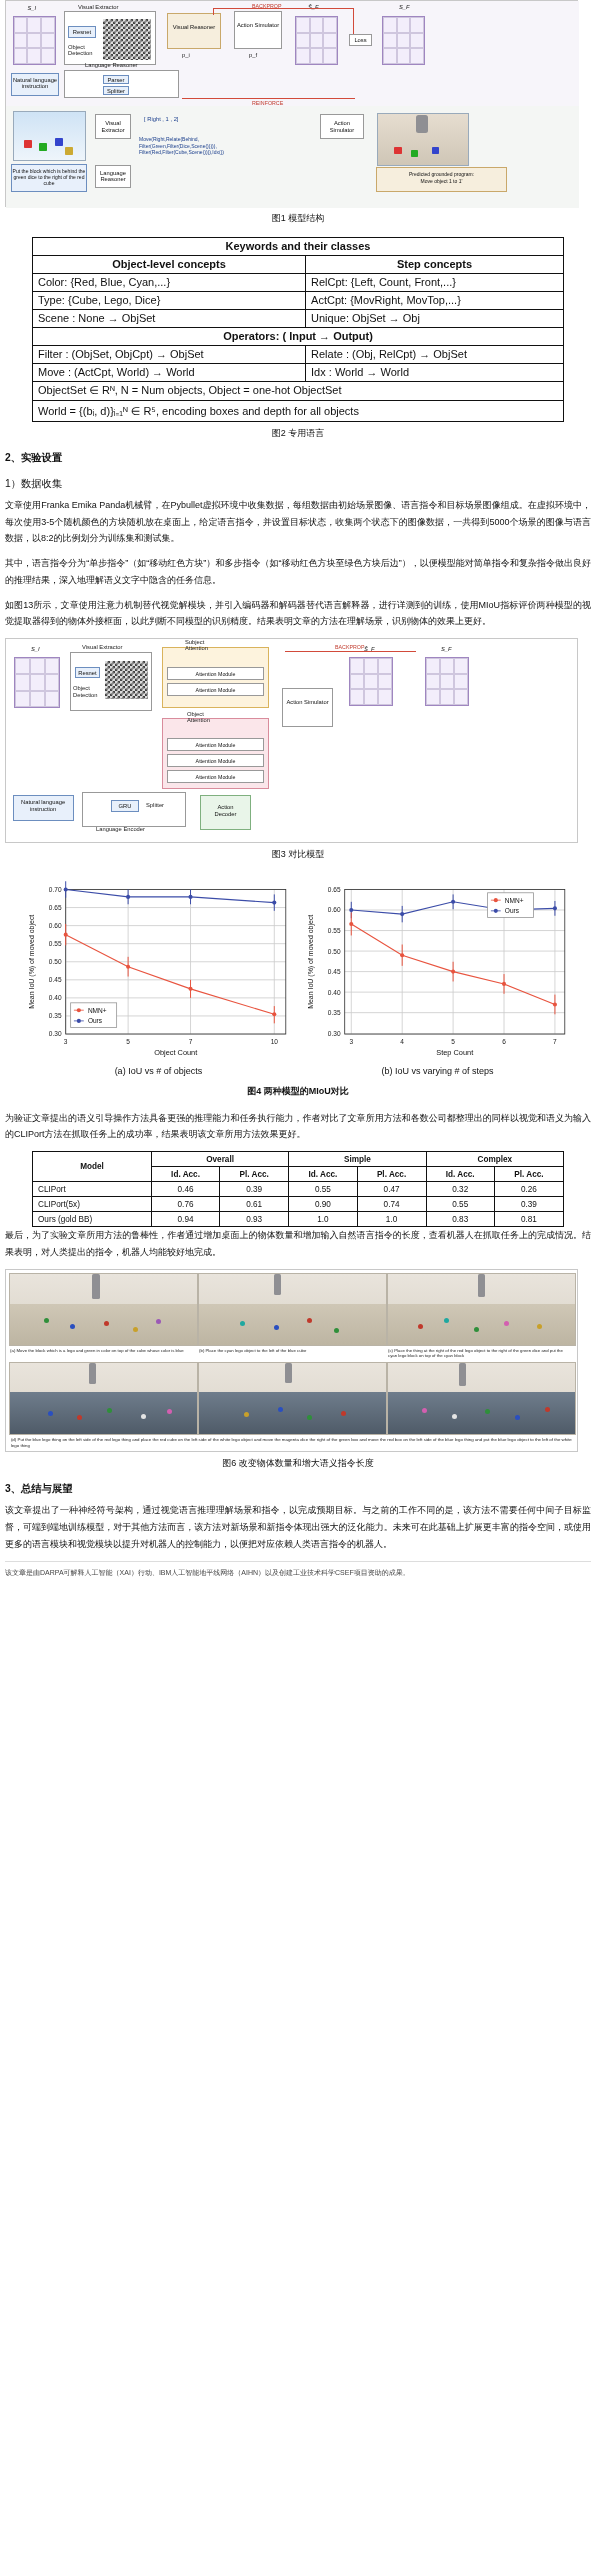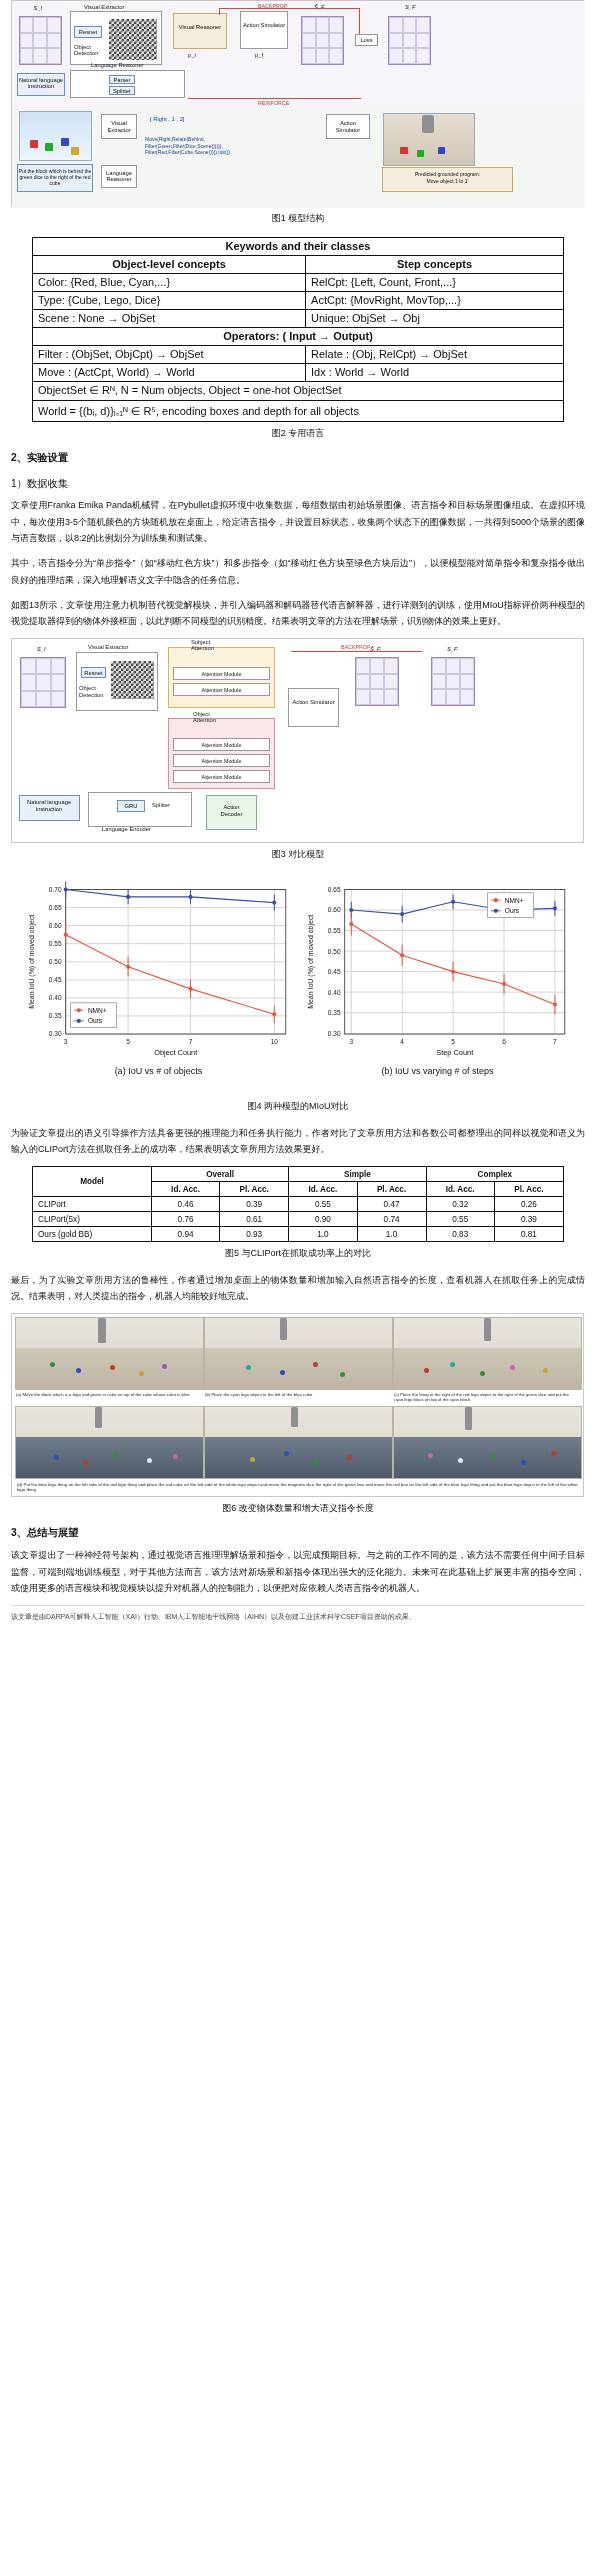--- a/index.html
+++ b/index.html
@@ -1,18 +1,18 @@
 <!DOCTYPE html>
 <html style="font-size:13px"><head>
 <meta charset="utf-8">
 <style>
   html,body{margin:0;padding:0;background:#ffffff;}
   body{width:596px;font-family:"Liberation Sans",sans-serif;color:#111;}
   .page{width:596px;padding:0 0 20px 0;box-sizing:border-box;}
-  .wrap{padding:0 11px;box-sizing:border-box;}
+  .wrap{padding:0 5px;box-sizing:border-box;}
   .caption{text-align:center;font-size:9px;color:#111;margin:5px 0 11.5px 0;}
   h3.sec{font-size:10.3px;font-weight:bold;margin:11.5px 0 6.6px 0;}
   p.body{font-size:9px;line-height:1.85;text-align:justify;margin:0 0 8.2px 0;color:#111;}
   .fig{border:0.8px solid #bdbdbd;background:#fafafa;box-sizing:border-box;}
 
   
   #fig1{width:573px;height:207px;position:relative;background:#ffffff;border:0.8px solid #c8c8c8;}
   #fig1 .panelA{position:absolute;left:0;top:0;width:573px;height:105px;background:#f7f5fa;border-bottom:0.8px solid #d8d8d8;}
   #fig1 .panelB{position:absolute;left:0;top:105px;width:573px;height:102px;background:#f4f6f4;}
   .bx{position:absolute;box-sizing:border-box;font-size:5.8px;text-align:center;}
@@ -462,21 +462,21 @@
           <circle cx="236" cy="33" r="2.5" fill="#e8543f"></circle>
             <line x1="230" y1="33" x2="242" y2="33" stroke="#e8543f"></line>
           <text x="247" y="36" font-size="8" fill="#111" font-family="Liberation Sans, sans-serif">NMN+</text>
           <circle cx="236" cy="46" r="2.5" fill="#3b4ca8"></circle>
             <line x1="230" y1="46" x2="242" y2="46" stroke="#3b4ca8"></line>
           <text x="247" y="49" font-size="8" fill="#111" font-family="Liberation Sans, sans-serif">Ours</text>
         </svg>
         <div class="chartsub">(b) IoU vs varying # of steps</div>
       </div>
     </div>
-    <div class="caption" style="margin-top:24px;">图4 两种模型的MIoU对比</div>
+    <div class="caption" style="margin-top:9px;font-weight:bold;">图4 两种模型的MIoU对比</div>
 
     <p class="body">为验证文章提出的语义引导操作方法具备更强的推理能力和任务执行能力，作者对比了文章所用方法和各数公司都整理出的同样以视觉和语义为输入的CLIPort方法在抓取任务上的成功率，结果表明该文章所用方法效果更好。</p>
 
     <table id="fig5tbl">
       <tbody>
           <tr>
         <th rowspan="2">Model</th>
         <th colspan="2">Overall</th>
         <th colspan="2">Simple</th>
         <th colspan="2">Complex</th>
@@ -511,21 +511,20 @@
         <td class="left">Ours (gold BB)</td>
         <td>0.94</td>
         <td>0.93</td>
         <td>1.0</td>
         <td>1.0</td>
         <td>0.83</td>
         <td>0.81</td>
       </tr>
     </tbody>
       </table>
-    <div class="caption">图5 与CLIPort在抓取成功率上的对比</div>
 
     <p class="body">最后，为了实验文章所用方法的鲁棒性，作者通过增加桌面上的物体数量和增加输入自然语言指令的长度，查看机器人在抓取任务上的完成情况。结果表明，对人类提出的指令，机器人均能较好地完成。</p>
 
     <div id="fig6">
       <div class="f6row">
         <div class="f6cell">
           <div class="f6img">
             <div class="tbl-surface"></div>
             <div class="robot" style="left:44%;top:0;width:7.4px;height:25px;border-radius:1.6px;"></div>
             <div class="dot" style="left:18%;top:62%;width:5px;height:5px;background:#2f8f3a;"></div>

